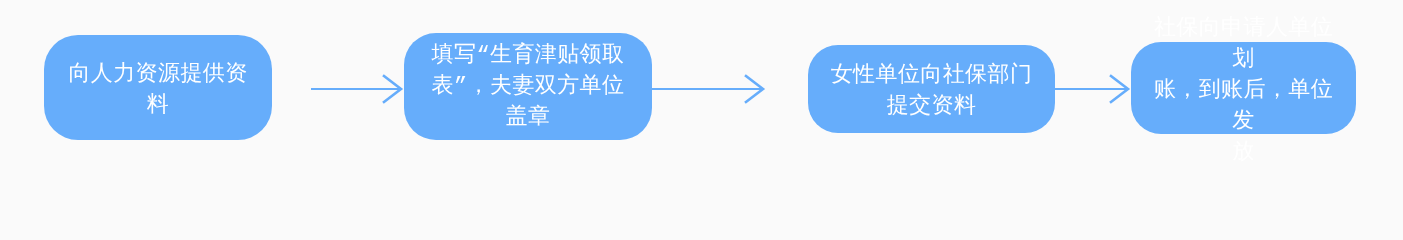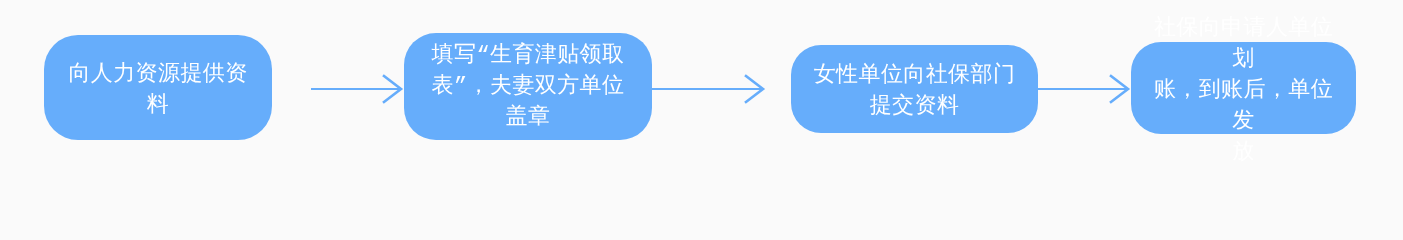--- a/index.html
+++ b/index.html
@@ -39,21 +39,21 @@
     line-height: 31px;
     letter-spacing: 0.4px;
     padding: 0 14px;
     white-space: pre-line;
     font-weight: 400;
   }
 
   
   #node-1 { left: 44px;   top: 35px; width: 228px; height: 105px; border-radius: 34px; }
   #node-2 { left: 404px;  top: 33px; width: 248px; height: 107px; border-radius: 32px; font-family: Liberation Mono, monospace; }
-  #node-3 { left: 791px;  top: 45px; width: 247px; height: 88px;  border-radius: 30px; }
+  #node-3 { left: 808px;  top: 45px; width: 247px; height: 88px;  border-radius: 30px; }
   #node-4 { left: 1131px; top: 42px; width: 225px; height: 92px;  border-radius: 30px; }
 
   
   .connector {
     position: absolute;
     top: 73px;
     height: 32px;
   }
   .connector svg { display: block; }
 

